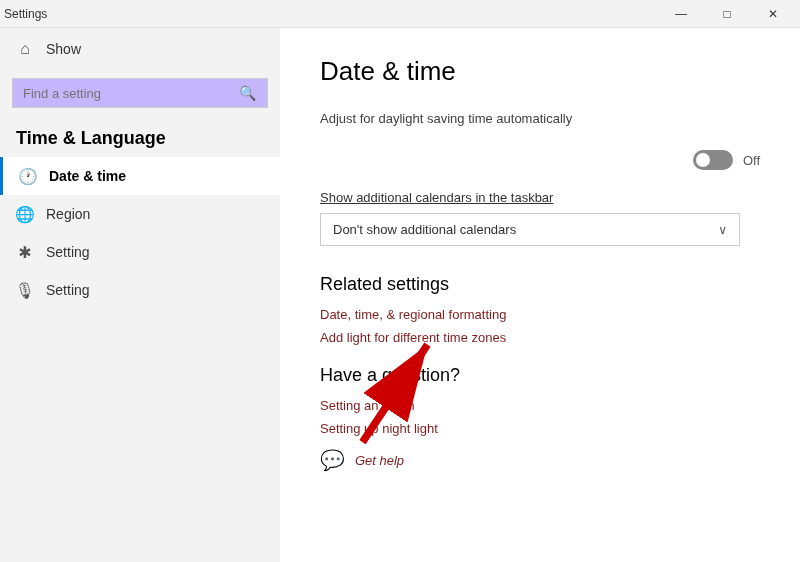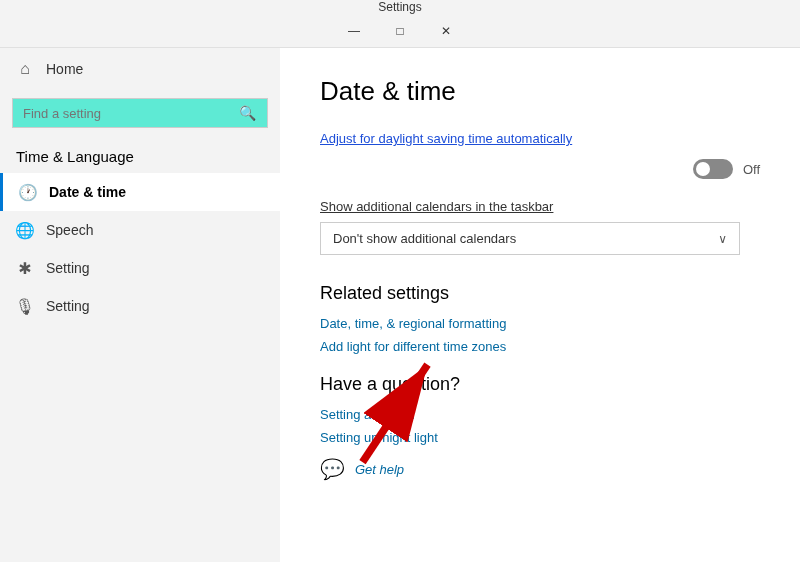--- a/index.html
+++ b/index.html
@@ -9,27 +9,26 @@
       width: 800px;
       height: 562px;
       overflow: hidden;
       display: flex;
       flex-direction: column;
     }
 
     
     .title-bar {
       background: #f3f3f3;
-      height: 48px;
+      height: 28px;
       display: flex;
       align-items: center;
       padding: 0 4px;
       border-bottom: 1px solid #e0e0e0;
       flex-shrink: 0;
-      flex-direction: column;
     }
     .title-bar-text {
       font-size: 12px;
       color: #333;
       flex: 1;
     }
     .title-bar-controls {
       display: flex;
       gap: 0;
     }
@@ -70,41 +69,41 @@
       cursor: pointer;
       font-size: 14px;
       color: #333;
       gap: 12px;
     }
 
     .search-box {
       margin: 8px 12px 12px 12px;
       display: flex;
       align-items: center;
-      background: #5eead4;
+      background: #c4b5fd;
       border: 1px solid #ccc;
       padding: 6px 10px;
       gap: 8px;
     }
     .search-box input {
       border: none;
       outline: none;
       font-size: 13px;
       color: #555;
       flex: 1;
       background: transparent;
     }
     .search-icon-char {
       font-size: 14px;
       color: #666;
     }
 
     .sidebar-section-title {
-      font-size: 15px;
-      font-weight: 400;
+      font-size: 18px;
+      font-weight: 700;
       color: #000;
       padding: 8px 16px 8px 16px;
     }
 
     .sidebar-item {
       display: flex;
       align-items: center;
       padding: 10px 16px;
       gap: 12px;
       cursor: pointer;
@@ -140,23 +139,22 @@
 
     .page-title {
       font-size: 26px;
       font-weight: 300;
       color: #000;
       margin-bottom: 24px;
     }
 
     .setting-label {
       font-size: 13px;
-      color: #1d4ed8;
-      margin-bottom: 13px;
-      text-decoration: underline;
+      color: #404040;
+      margin-bottom: 24px;
     }
 
     
     .toggle-row {
       display: flex;
       align-items: center;
       gap: 10px;
       margin-bottom: 20px;
       justify-content: flex-end;
     }
@@ -211,21 +209,21 @@
     
     .section-title {
       font-size: 18px;
       font-weight: 400;
       color: #000;
       margin-bottom: 12px;
       margin-top: 0;
     }
     .link {
       font-size: 13px;
-      color: #0369a1;
+      color: #7f1d1d;
       cursor: pointer;
       margin-bottom: 8px;
       display: block;
       text-decoration: none;
     }
 
     .content-relative {
       position: relative;
     }
 
@@ -262,38 +260,38 @@
     <button class="title-bar-btn close">✕</button>
   </div>
 </div>
 
 <div class="main-layout">
 
   <div class="sidebar">
 
     <div class="sidebar-home">
       <span class="sidebar-icon">⌂</span>
-      <span>Home</span>
+      <span>Show</span>
     </div>
 
     <div class="search-box">
       <input type="text" placeholder="Find a setting" style="">
       <span class="search-icon-char">🔍</span>
     </div>
 
     <div class="sidebar-section-title">Time &amp; Language</div>
 
     <div class="sidebar-item active">
       <span class="sidebar-icon">🕐</span>
       <span class="sidebar-item-label">Date &amp; time</span>
     </div>
 
     <div class="sidebar-item">
       <span class="sidebar-icon">🌐</span>
-      <span class="sidebar-item-label">Speech</span>
+      <span class="sidebar-item-label">Region</span>
     </div>
 
     <div class="sidebar-item">
       <span class="sidebar-icon">✱</span>
       <span class="sidebar-item-label">Setting</span>
     </div>
 
     <div class="sidebar-item">
       <span class="sidebar-icon">🎙</span>
       <span class="sidebar-item-label">Setting</span>

